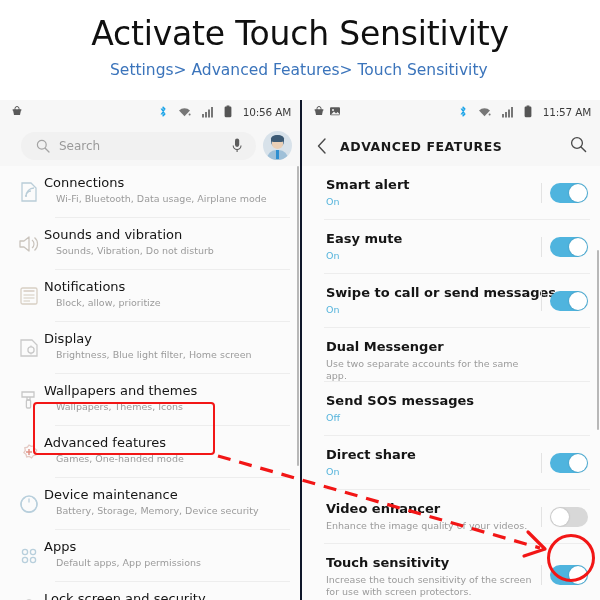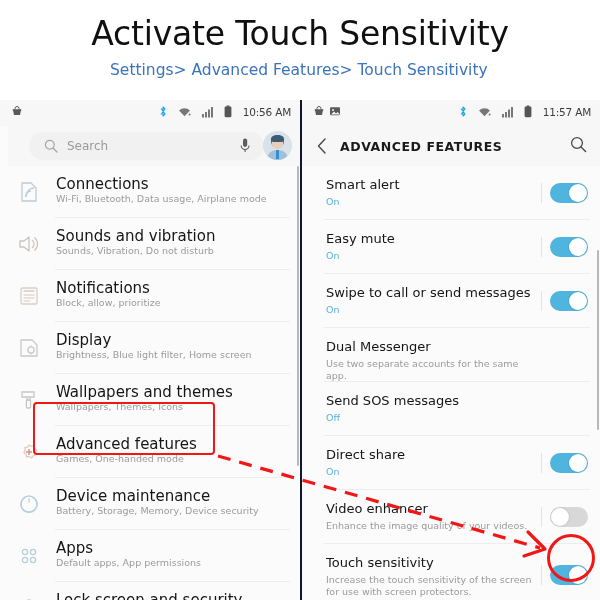--- a/index.html
+++ b/index.html
@@ -31,21 +31,21 @@
   .phone-right { left: 300px; background: #fbfbfb; border-left: 2px solid #0f172a; }
 
   
   .statusbar { position: relative; height: 26px; background: #f7f7f7; }
   .sb-left { position: absolute; left: 11px; top: 5px; display: flex; gap: 4px; align-items: center; }
   .sb-right { position: absolute; right: 9px; top: 5px; display: flex; gap: 11px; align-items: center; }
   .sb-time { font-size: 10.5px; color: #3c3c3c; font-family: "DejaVu Sans", sans-serif; letter-spacing: -0.2px; }
   .sb-ic { display: block; }
 
   
-  .searchwrap { position: relative; height: 40px; background: #f7f7f7; margin-left: 8px; }
+  .searchwrap { position: relative; height: 40px; background: #f7f7f7; }
   .searchbox {
     position: absolute; left: 21px; top: 6px; width: 235px; height: 28px;
     border-radius: 14px; background: #f1f1f1;
   }
   .search-ph {
     position: absolute; left: 38px; top: 7px; font-size: 12px; color: #9a9a9a;
     font-family: "DejaVu Sans", sans-serif;
   }
   .search-icon { position: absolute; left: 15px; top: 7px; }
   .mic-icon { position: absolute; right: 13px; top: 5px; }
@@ -71,37 +71,38 @@
   
   .list { position: relative; background: #fbfbfb; }
   .row { position: relative; height: 52px; background: #fbfbfb; }
   .row::after {
     content: ""; position: absolute; left: 55px; right: 10px; bottom: 0;
     height: 1px; background: #ededed;
   }
   .row.no-div::after { display: none; }
   .row-ic { position: absolute; left: 16px; top: 13px; width: 26px; height: 26px; }
   .row-title {
-    position: absolute; left: 56px; top: 9px; font-size: 15px; color: #151515;
+    position: absolute; left: 44px; top: 9px; font-size: 13px; color: #151515;
     font-family: "DejaVu Sans", sans-serif;
   }
   .row-sub {
     position: absolute; left: 56px; top: 27px; font-size: 9.5px; color: #9b9b9b;
     font-family: "DejaVu Sans", sans-serif;
   }
 
   
   .rrow { position: relative; height: 54px; background: #fbfbfb; }
   .rrow::after {
     content: ""; position: absolute; left: 22px; right: 10px; bottom: 0;
     height: 1px; background: #ededed;
   }
   .rrow-title {
     position: absolute; left: 24px; top: 11px; font-size: 13px; color: #151515;
     font-family: "DejaVu Sans", sans-serif;
+    font-weight: bold;
   }
   .rrow-sub {
     position: absolute; left: 24px; top: 30px; font-size: 9.5px; color: #9b9b9b;
     line-height: 12px; max-width: 212px;
     font-family: "DejaVu Sans", sans-serif;
   }
   .rrow-sub.state { color: #56b4dc; }
   .rrow.tall { height: 60px; }
 
   .toggle {

